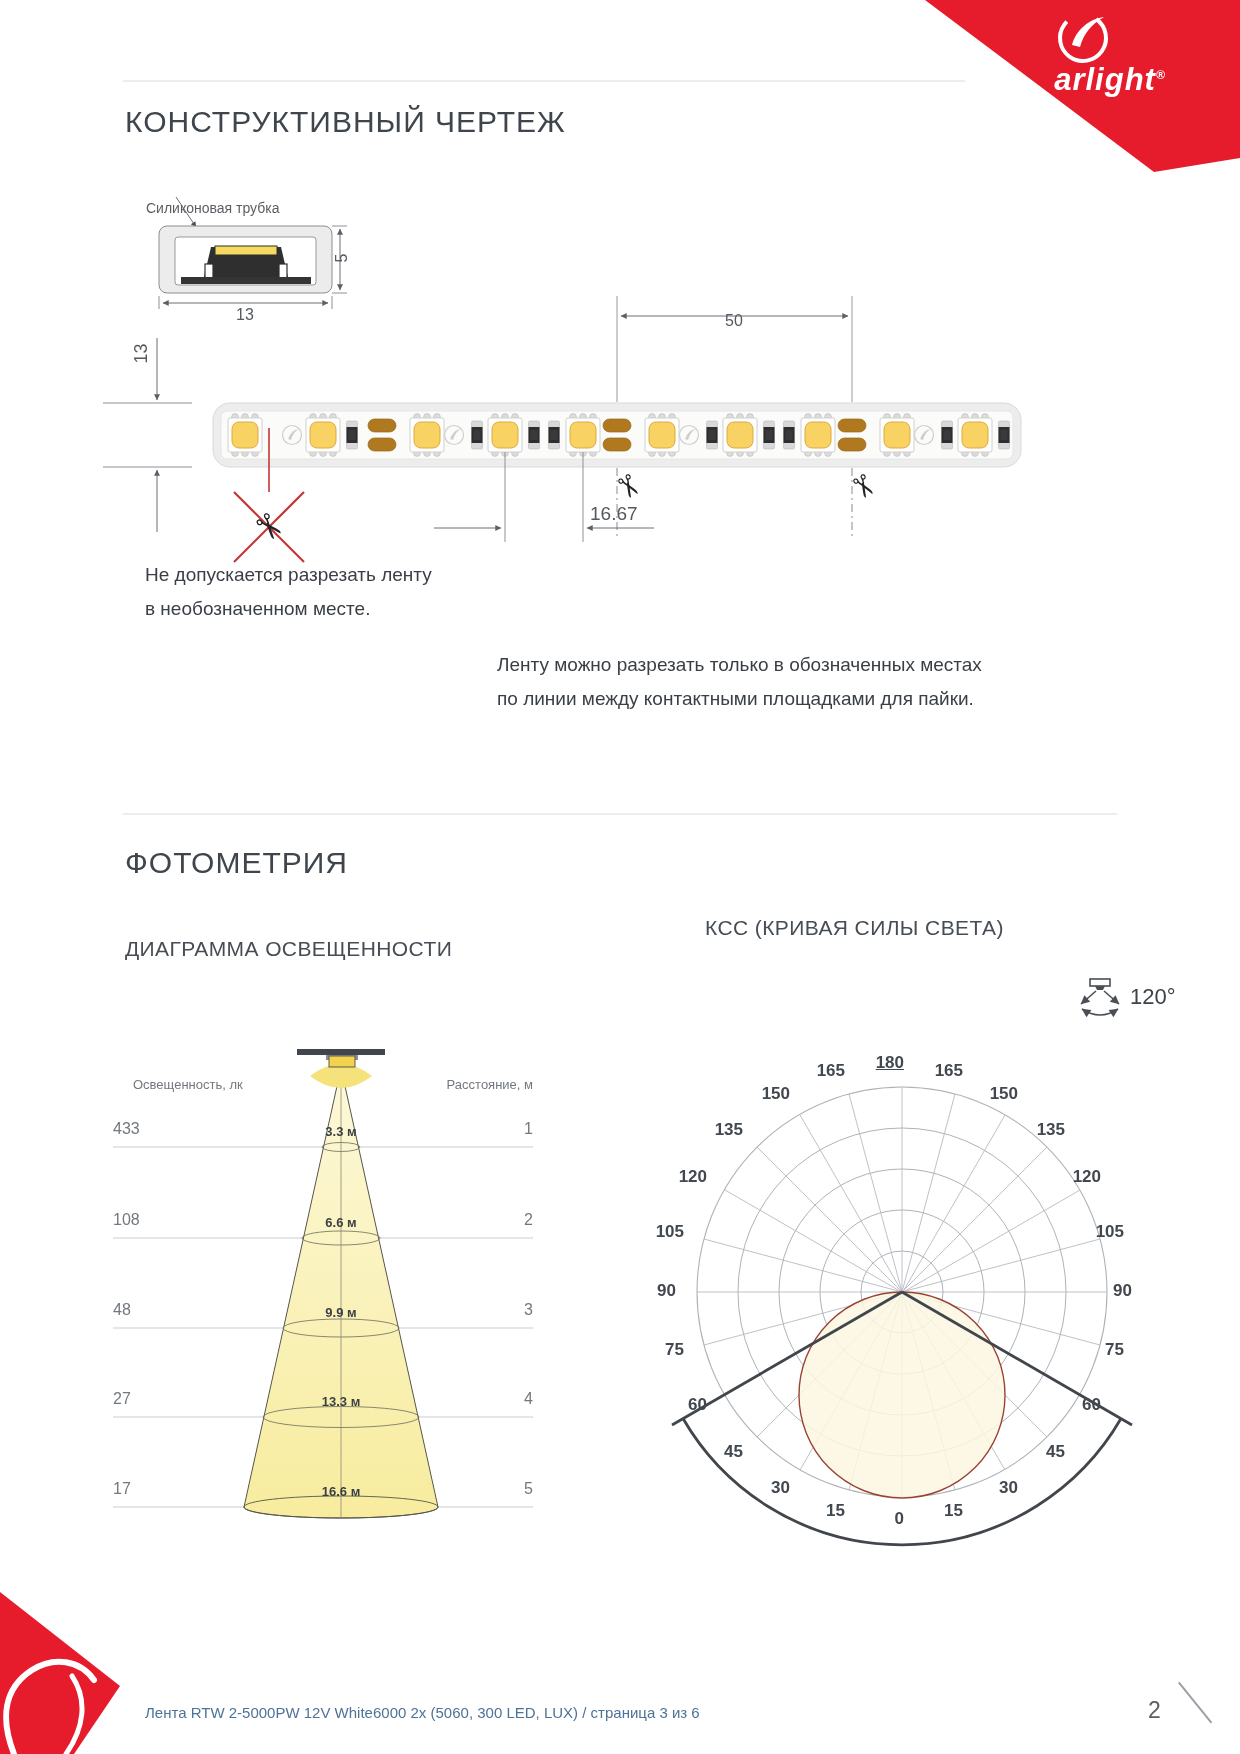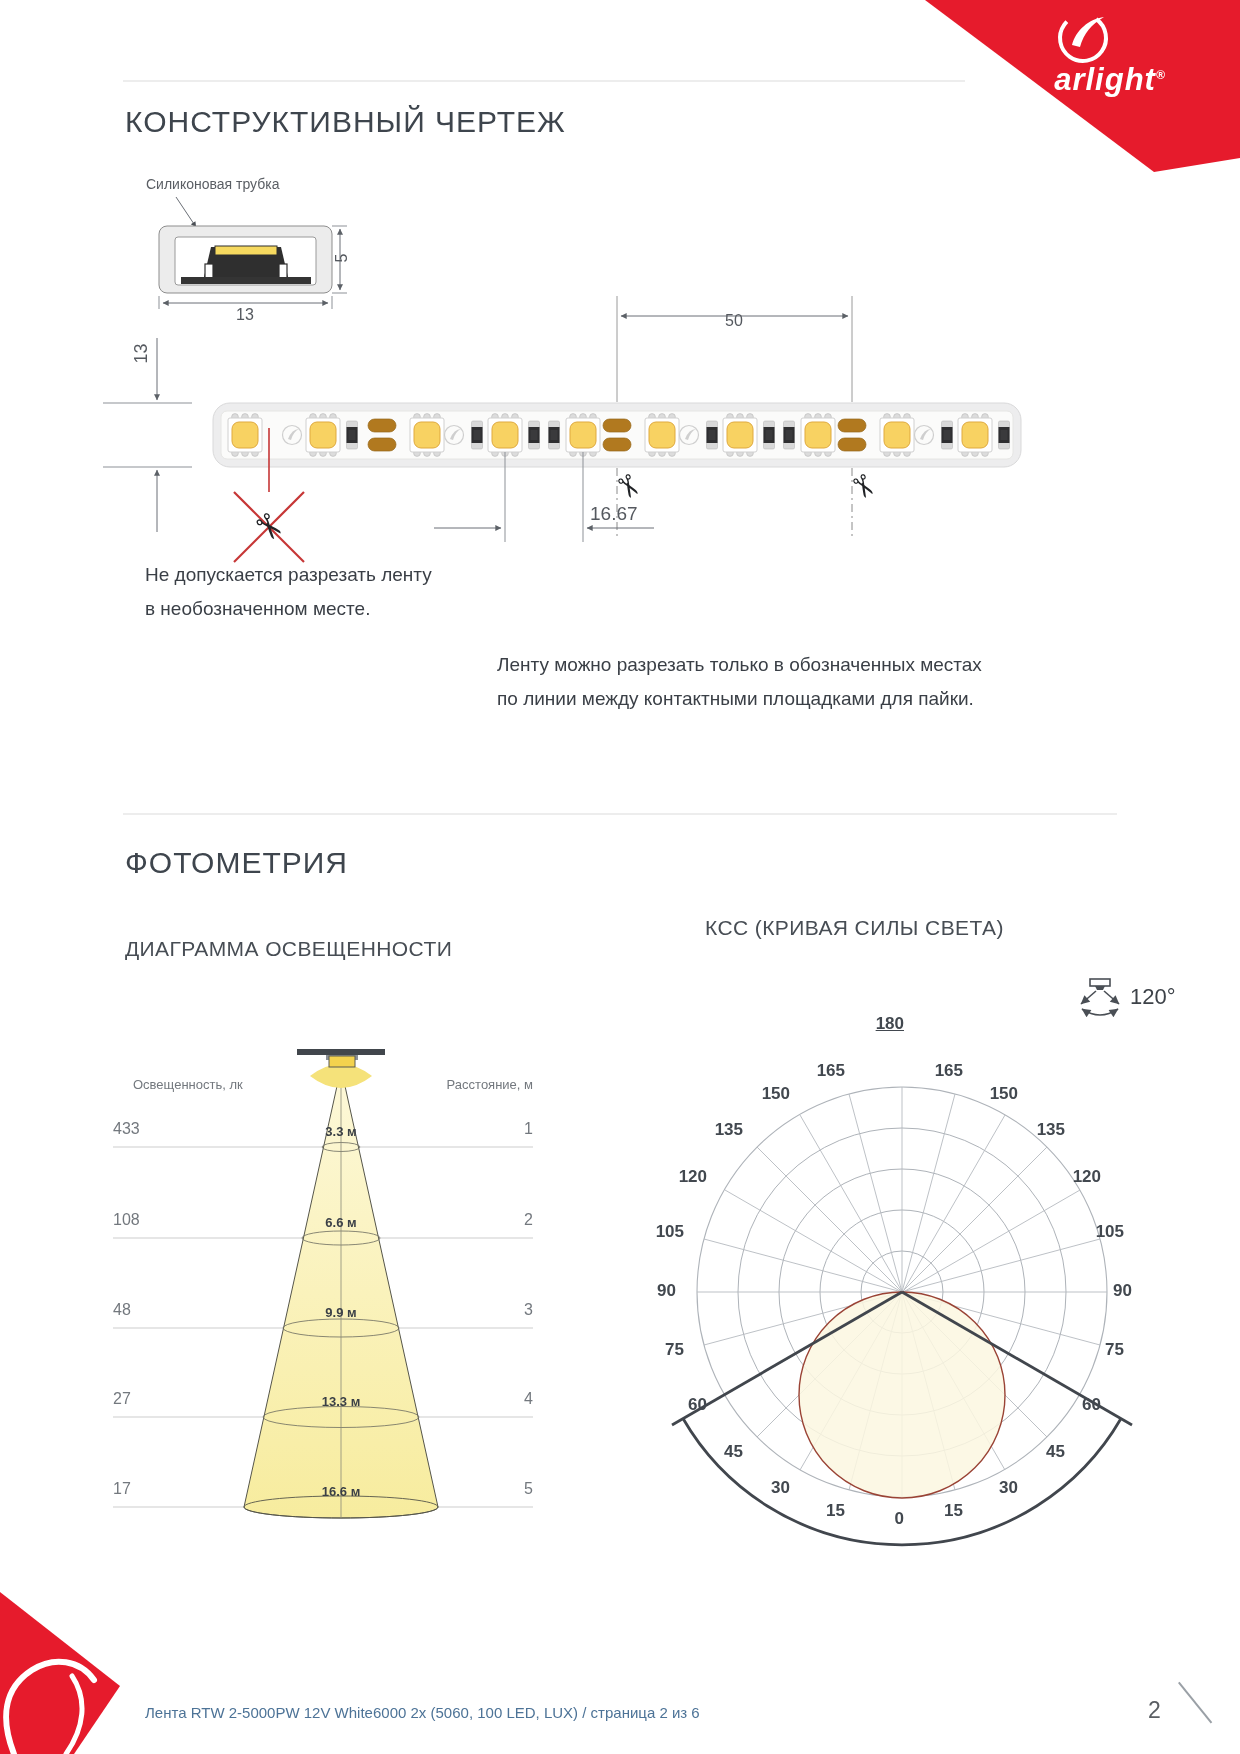--- a/index.html
+++ b/index.html
@@ -5,21 +5,21 @@
   html,body{margin:0;padding:0;background:#fff;}
   .page{position:relative;width:1240px;height:1754px;background:#fff;overflow:hidden;
         font-family:"Liberation Sans","DejaVu Sans",sans-serif;color:#3e444b;}
   .abs{position:absolute;}
   .hairline{position:absolute;height:2px;background:#ededed;}
   .h1{font-size:30px;letter-spacing:1px;color:#3e454d;font-weight:400;}
   .h2{font-size:21px;letter-spacing:.4px;color:#474d54;font-weight:400;}
   .note{font-size:19px;line-height:34px;color:#3a3f46;}
   .dim{font-size:18px;color:#55595f;}
   .dim-s{font-size:16px;color:#55595f;}
-  .tube-label{font-size:14px;color:#5a5e64;}
+  .tube-label{font-size:14px;color:#5a5e64;margin-top:24px;}
   .axis-label{font-size:13px;color:#73787e;}
   .row-num{font-size:16px;color:#73787e;}
   .width-label{font-size:13px;font-weight:bold;color:#3a3f46;}
   .plbl{position:absolute;width:44px;margin-left:-22px;text-align:right;
         font-size:17px;font-weight:bold;color:#42484f;}
   .sc{position:absolute;font-size:30px;color:#212326;line-height:1;}
   .beam-deg{font-size:22px;color:#3d4248;}
   .footer-doc{font-size:15px;color:#4d7397;}
   .page-num{font-size:23px;color:#5a5e63;}
   .brand-text{font-size:31px;font-weight:bold;font-style:italic;color:#fff;letter-spacing:1px;}
@@ -250,21 +250,21 @@
   <div class="abs width-label ctr" style="left:281px;top:1305px;width:120px;">9.9 м</div>
   <div class="abs width-label ctr" style="left:281px;top:1394px;width:120px;">13.3 м</div>
   <div class="abs width-label ctr" style="left:281px;top:1484px;width:120px;">16.6 м</div>
 
   <div class="abs row-num" style="left:505px;top:1120px;width:28px;text-align:right;">1</div>
   <div class="abs row-num" style="left:505px;top:1211px;width:28px;text-align:right;">2</div>
   <div class="abs row-num" style="left:505px;top:1301px;width:28px;text-align:right;">3</div>
   <div class="abs row-num" style="left:505px;top:1390px;width:28px;text-align:right;">4</div>
   <div class="abs row-num" style="left:505px;top:1480px;width:28px;text-align:right;">5</div>
 
-  <div class="plbl" style="left:882px;top:1014px;text-decoration:underline;">180</div>
+  <div class="plbl" style="left:882px;top:1053px;text-decoration:underline;">180</div>
   <div class="plbl" style="left:823px;top:1061px;">165</div>
   <div class="plbl" style="left:941px;top:1061px;">165</div>
   <div class="plbl" style="left:768px;top:1084px;">150</div>
   <div class="plbl" style="left:996px;top:1084px;">150</div>
   <div class="plbl" style="left:721px;top:1120px;">135</div>
   <div class="plbl" style="left:1043px;top:1120px;">135</div>
   <div class="plbl" style="left:685px;top:1167px;">120</div>
   <div class="plbl" style="left:1079px;top:1167px;">120</div>
   <div class="plbl" style="left:662px;top:1222px;">105</div>
   <div class="plbl" style="left:1102px;top:1222px;">105</div>
@@ -281,17 +281,17 @@
   <div class="plbl" style="left:823px;top:1501px;">15</div>
   <div class="plbl" style="left:941px;top:1501px;">15</div>
   <div class="plbl" style="left:882px;top:1509px;">0</div>
 
   <div class="red-corner" style="left:0;top:1560px;width:130px;height:194px;clip-path:polygon(0 32px,120px 126px,74px 194px,0 194px);">
     <svg width="130" height="194">
       <path d="M14,194 C0,158 4,128 32,110 C54,96 80,100 94,120" fill="none" stroke="#ffffff" stroke-width="6" stroke-linecap="round"></path>
       <path d="M66,194 C84,168 88,140 72,116" fill="none" stroke="#ffffff" stroke-width="5" stroke-linecap="round"></path>
     </svg>
   </div>
-  <div class="abs footer-doc" style="left:145px;top:1704px;">Лента RTW 2-5000PW 12V White6000 2x (5060, 100 LED, LUX) / страница 2 из 6</div>
+  <div class="abs footer-doc" style="left:145px;top:1704px;">Лента RTW 2-5000PW 12V White6000 2x (5060, 300 LED, LUX) / страница 3 из 6</div>
   <div class="abs page-num" style="left:1148px;top:1697px;">2</div>
   <div class="abs" style="left:1178px;top:1683px;width:1.5px;height:52px;background:#9aa0a6;transform:rotate(-39deg);transform-origin:top left;"></div>
 
 </div>
 
 </body></html>

